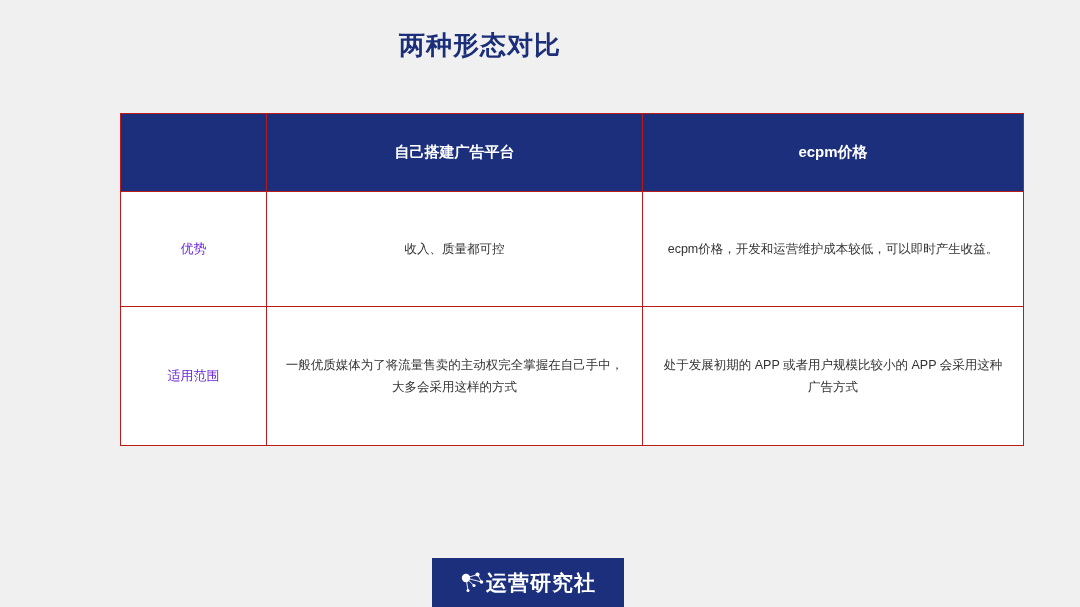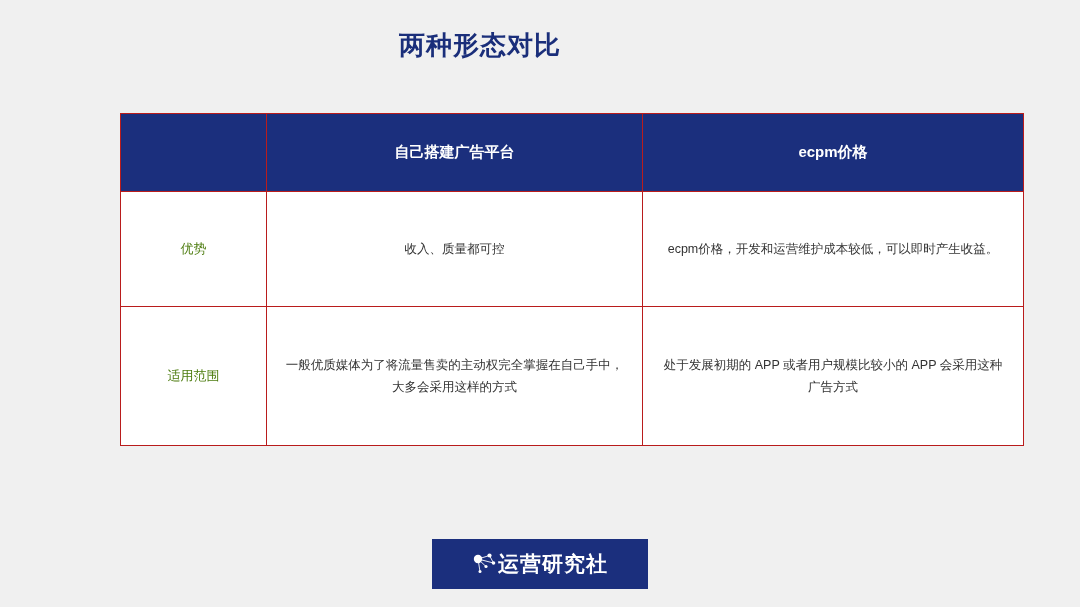--- a/index.html
+++ b/index.html
@@ -65,43 +65,43 @@
     background: #1b2f7d;
   }
 
   .col-label { width: 125px; }
   .col-a { width: 355px; }
   .col-b { width: 360px; }
 
   .row-label {
     text-align: center;
     font-size: 13px;
-    color: #4d7c0f;
+    color: #6d28d9;
     padding: 8px 6px;
     background: #fff;
   }
 
   .cell-text {
     font-size: 12.5px;
     line-height: 1.8;
     color: #333;
     padding: 20px 16px;
     text-align: center;
     background: #fff;
   }
 
   .row-1 td { height: 74px; }
   .row-2 td { height: 82px; }
   .row-3 td { height: 98px; }
 
   .logo-bar {
     position: absolute;
     left: 432px;
-    top: 539px;
-    width: 216px;
+    top: 558px;
+    width: 192px;
     height: 50px;
     background: #1b2f7d;
     display: flex;
     align-items: center;
     justify-content: center;
     gap: 0;
   }
 
   .logo-mark {
     width: 26px;

